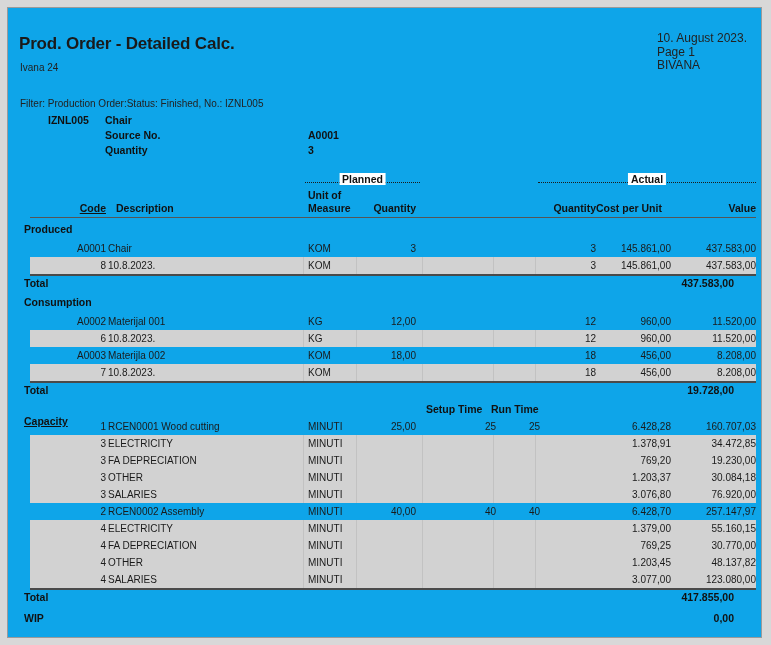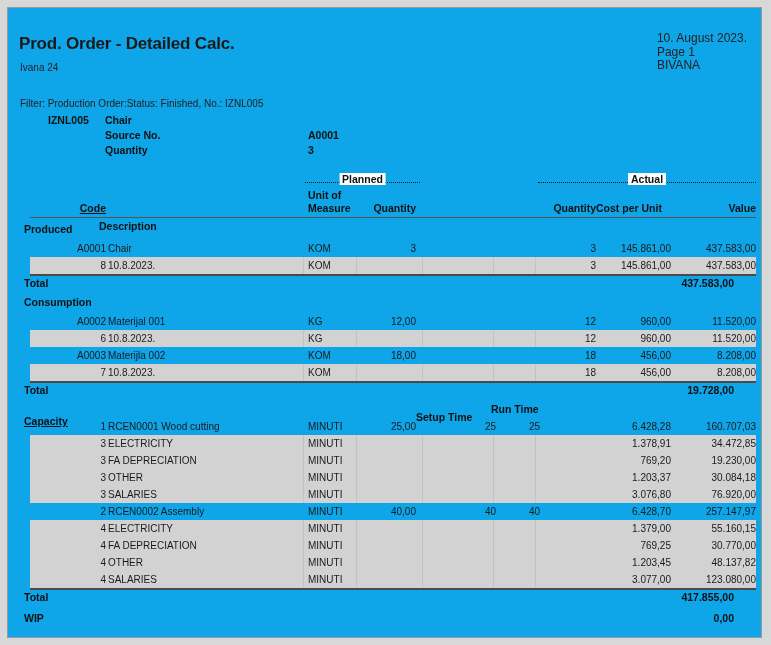--- a/index.html
+++ b/index.html
@@ -232,21 +232,21 @@
     <div class="info-value r2">3</div>
 
     <div class="band" id="band-planned">
       <span>Planned</span>
     </div>
     <div class="band" id="band-actual">
       <span>Actual</span>
     </div>
 
     <div class="colhdr" style="left:58px; top:194px; width:40px; text-align:right;text-decoration:underline;">Code</div>
-    <div class="colhdr" style="left:91px; top:194px;margin-top:18px;">Description</div>
+    <div class="colhdr" style="left:108px; top:194px;">Description</div>
     <div class="colhdr" style="left:300px; top:181px;">Unit of</div>
     <div class="colhdr" style="left:300px; top:194px;">Measure</div>
     <div class="colhdr" style="left:340px; top:194px; width:68px; text-align:right;">Quantity</div>
     <div class="colhdr" style="left:534px; top:194px; width:54px; text-align:right;">Quantity</div>
     <div class="colhdr" style="left:588px; top:194px;">Cost per Unit</div>
     <div class="colhdr" style="left:668px; top:194px; width:80px; text-align:right;">Value</div>
     <div class="hdr-rule"></div>
 
   <div class="section-title" style="top: 215px;">Produced</div>
       <div class="row" style="top: 232px;">
@@ -318,21 +318,21 @@
         <div class="cell c-uom">KOM</div>
         <div class="cell c-aqty">18</div>
         <div class="cell c-cpu">456,00</div>
         <div class="cell c-val">8.208,00</div>
       </div>
       <div class="total-rule" style="top: 373px;"></div>
       <div class="total-row" style="top: 374px;"></div>
       <div class="total-label" style="top: 376px;">Total</div>
       <div class="total-val" style="top: 376px;">19.728,00</div>
       <div class="section-title" style="top: 407px; text-decoration: underline;">Capacity</div>
-      <div class="colhdr" style="left: 408px; top: 395px; margin-top: 8px;">Setup Time</div>
+      <div class="colhdr" style="left: 418px; top: 395px;">Setup Time</div>
       <div class="colhdr" style="left: 483px; top: 395px;">Run Time</div>
       <div class="row" style="top: 410px;">
         <div class="cell c-code">1</div>
         <div class="cell c-desc">RCEN0001 Wood cutting</div>
         <div class="cell c-uom">MINUTI</div>
         <div class="cell c-pqty">25,00</div>
         <div class="cell c-setup">25</div>
         <div class="cell c-run">25</div>
         <div class="cell c-cpu">6.428,28</div>
         <div class="cell c-val">160.707,03</div>

